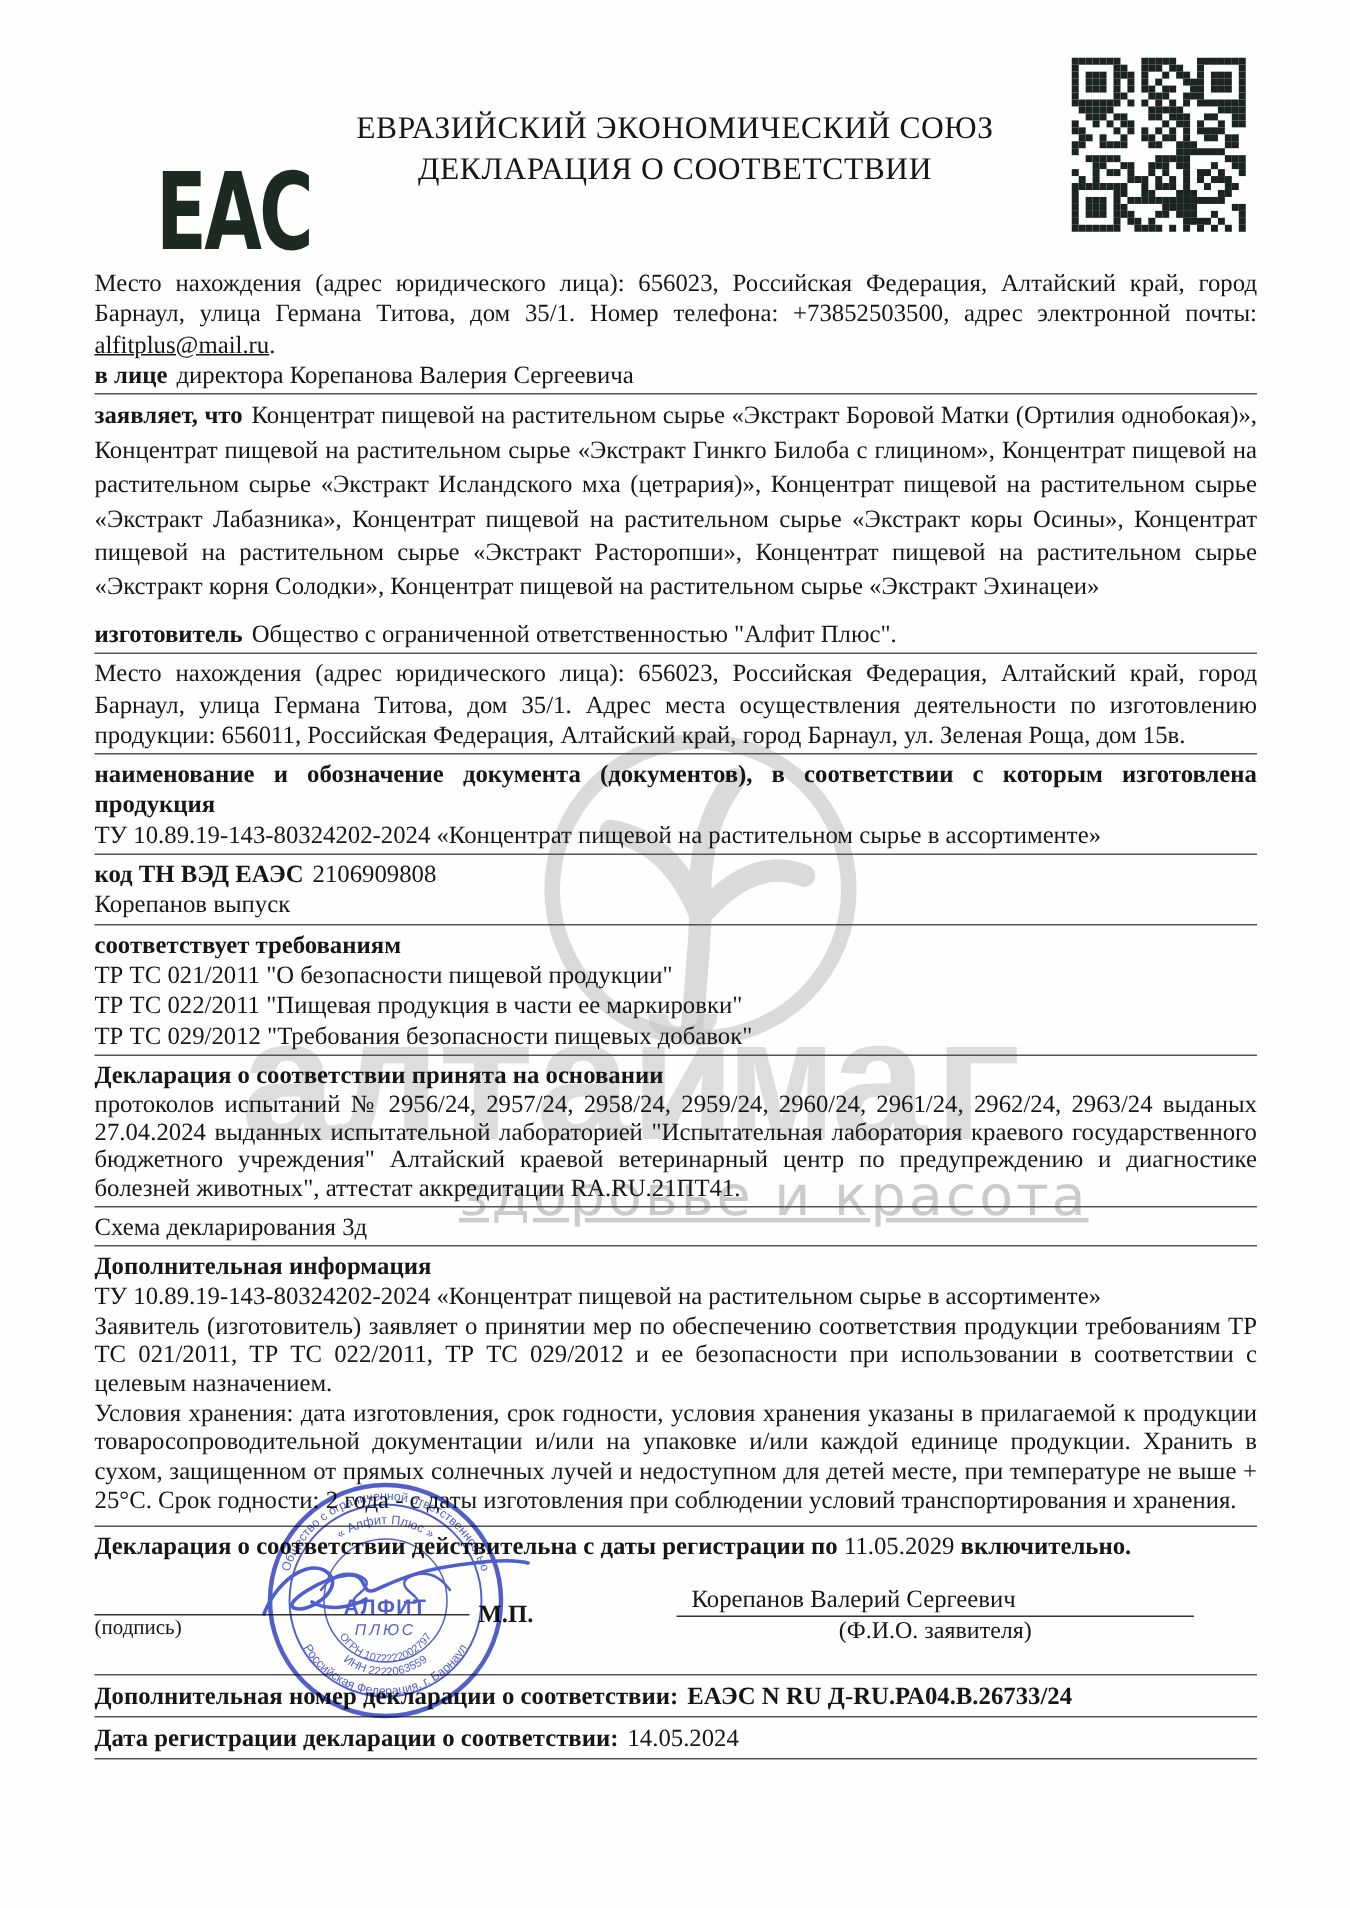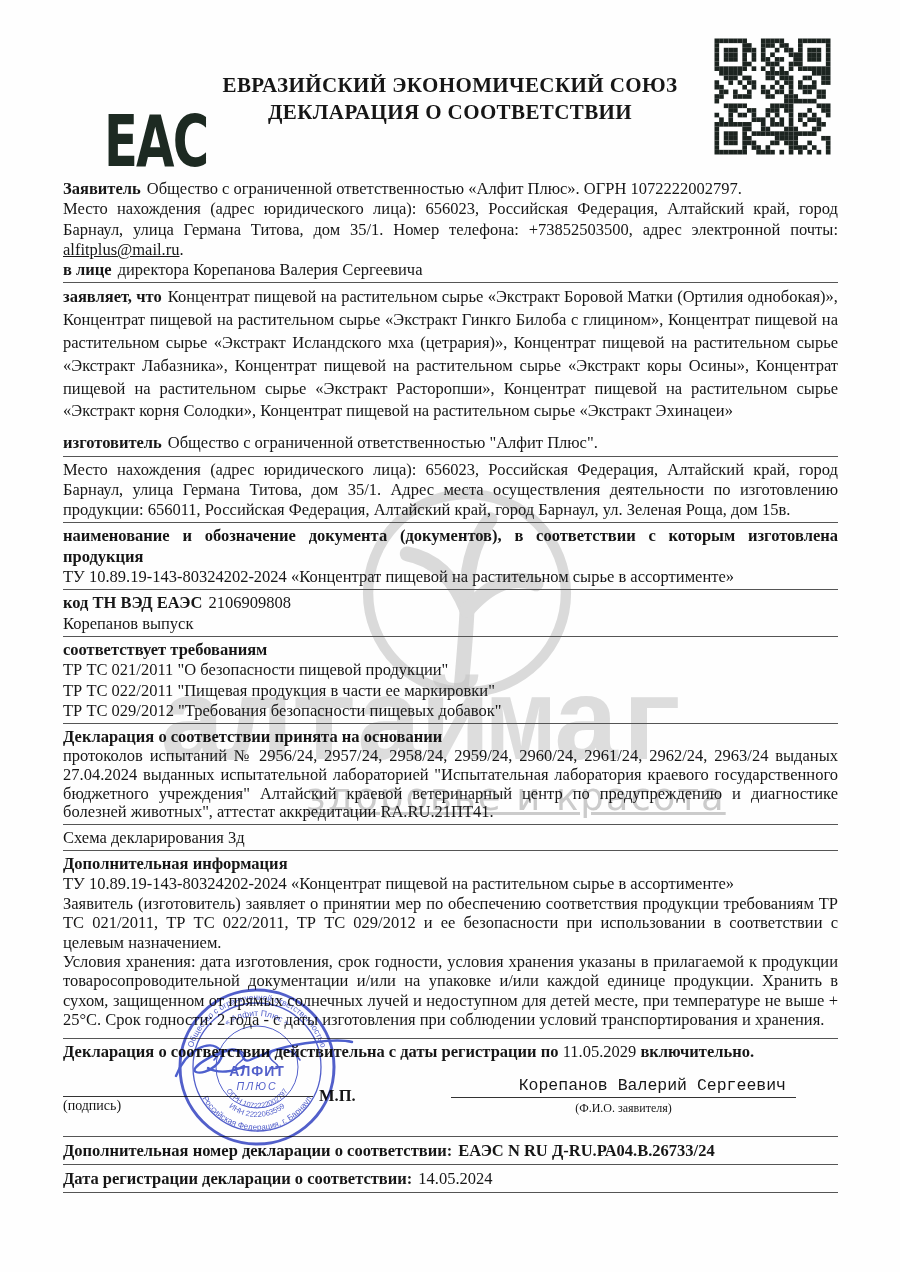--- a/index.html
+++ b/index.html
@@ -4,21 +4,21 @@
 <style>
   html,body{margin:0;padding:0;}
   body{width:900px;height:1272px;background:#ffffff;font-family:"Liberation Serif",serif;color:#161616;}
   .page{position:relative;width:900px;height:1272px;background:#fefefe;overflow:hidden;}
 
   
   .eac{position:absolute;left:104px;top:100px;font-family:"DejaVu Sans",sans-serif;
        font-weight:bold;font-size:54px;color:#1d2a22;transform:scale(.92,1.32);
        transform-origin:left top;letter-spacing:-2px;z-index:2;}
   .title{position:absolute;left:170px;top:72px;width:560px;text-align:center;
-         font-weight:bold;font-size:21px;line-height:27px;letter-spacing:.4px;z-index:2;}
+         font-weight:normal;font-size:21px;line-height:27px;letter-spacing:.4px;z-index:2;}
   .qr{position:absolute;left:712px;top:36px;width:124px;height:124px;z-index:2;}
 
   
   .wm-logo{position:absolute;left:352px;top:478px;width:230px;height:230px;opacity:.5;z-index:1;}
   .wm-brand{position:absolute;left:158px;top:662px;width:700px;z-index:1;
             font-family:Liberation Mono, monospace;font-weight:bold;font-size:116px;
             letter-spacing:-4px;color:#c3c3c3;opacity:.55;}
   .wm-tag{position:absolute;left:306px;top:776px;z-index:1;font-family:"DejaVu Sans",sans-serif;
           font-size:37px;letter-spacing:2px;color:#bfbfbf;opacity:.8;text-decoration:underline;}
 
@@ -34,22 +34,22 @@
   .gap6{height:6px;} .gap10{height:10px;}
   .email{text-decoration:underline;}
 
   
   .sig-row{display:flex;align-items:flex-start;margin-top:14px;height:58px;}
   .sig-left{width:250px;}
   .sig-line{height:20px;border-bottom:1.5px solid #333;}
   .sig-cap{font-size:14px;line-height:18px;}
   .mp{font-weight:bold;margin-left:6px;padding-top:10px;}
   .sig-right{margin-left:auto;margin-right:42px;width:345px;}
-  .sig-name{text-align:right;border-bottom:1.5px solid #333;padding:0 10px 1px;font-family:Liberation Mono, monospace;}
-  .fio-cap{text-align:center;font-size:12px;line-height:20px;}
+  .sig-name{text-align:left;border-bottom:1.5px solid #333;padding:0 10px 1px;}
+  .fio-cap{text-align:center;font-size:16px;line-height:20px;}
 
   .reg-line{line-height:22px;}
 
   
   .stamp{position:absolute;left:148px;top:980px;width:240px;height:192px;z-index:3;
          opacity:.88;mix-blend-mode:multiply;}
 </style>
 </head>
 <body>
 
@@ -412,21 +412,20 @@
         <rect x="113.85999999999999" y="76.74" width="4.64" height="4.64"></rect>
         <rect x="113.85999999999999" y="99.94" width="4.64" height="4.64"></rect>
         <rect x="113.85999999999999" y="104.58" width="4.64" height="4.64"></rect>
         <rect x="113.85999999999999" y="109.22" width="4.64" height="4.64"></rect>
         <rect x="113.85999999999999" y="113.85999999999999" width="4.64" height="4.64"></rect>
       </g>
     </svg>
 
   <div class="content">
 
-    <p><b class="lbl">Заявитель</b><span>Общество с ограниченной ответственностью «Алфит Плюс». ОГРН 1072222002797.</span></p>
     <p><span>Место нахождения (адрес юридического лица): 656023, Российская Федерация, Алтайский край, город Барнаул, улица Германа Титова, дом 35/1. Номер телефона: +73852503500, адрес электронной почты:</span>
       <span class="email">alfitplus@mail.ru</span><span>.</span></p>
     <p><b class="lbl">в лице</b><span>директора Корепанова Валерия Сергеевича</span></p>
 
     <div class="rule"></div>
 
     <p class="loose"><b class="lbl">заявляет, что</b><span>Концентрат пищевой на растительном сырье «Экстракт Боровой Матки (Ортилия однобокая)», Концентрат пищевой на растительном сырье «Экстракт Гинкго Билоба с глицином», Концентрат пищевой на растительном сырье «Экстракт Исландского мха (цетрария)», Концентрат пищевой на растительном сырье «Экстракт Лабазника», Концентрат пищевой на растительном сырье «Экстракт коры Осины», Концентрат пищевой на растительном сырье «Экстракт Расторопши», Концентрат пищевой на растительном сырье «Экстракт корня Солодки»,  Концентрат пищевой на растительном сырье «Экстракт Эхинацеи»</span></p>
 
     <div class="gap10"></div>
 

